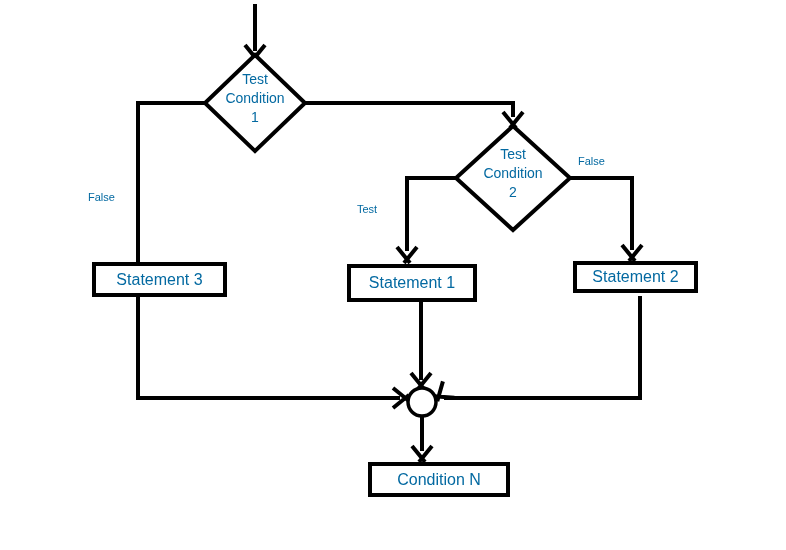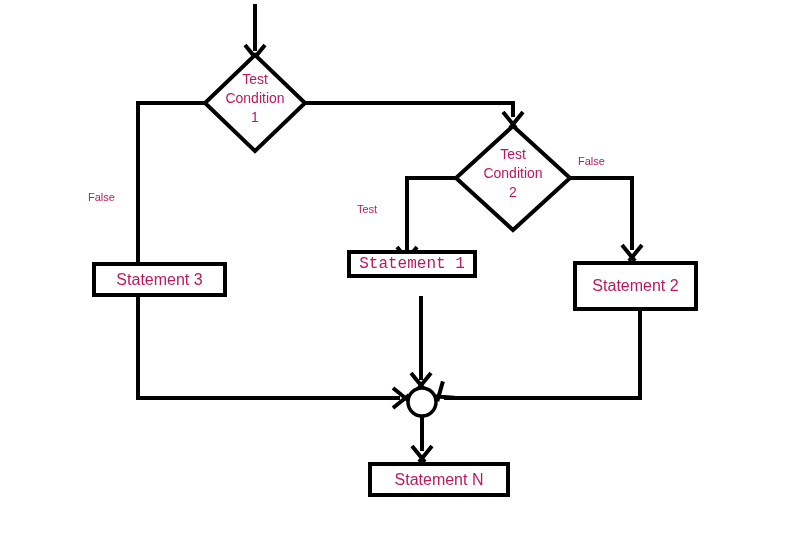--- a/index.html
+++ b/index.html
@@ -3,21 +3,21 @@
 <meta charset="utf-8">
 <style>
   * { margin: 0; padding: 0; box-sizing: border-box; }
   html, body { background: #ffffff; }
   #canvas {
     position: relative;
     width: 786px;
     height: 550px;
     background: #ffffff;
     font-family: "Liberation Sans", sans-serif;
-    color: #be185d;
+    color: #0369a1;
     overflow: hidden;
   }
   #wires {
     position: absolute;
     left: 0; top: 0;
     width: 786px; height: 550px;
   }
   .box {
     position: absolute;
     border: 4px solid #000000;
@@ -97,25 +97,25 @@
   <div class="edge-label" style="left:88px; top:192px;">False</div>
 
   <div class="edge-label" style="left:357px; top:204px;">Test</div>
 
   <div class="edge-label" style="left:578px; top:156px;">False</div>
 
   <div class="box" style="left:92px; top:262px; width:135px; height:35px;">
     <span>Statement 3</span>
   </div>
 
-  <div class="box" style="left:347px; top:250px; width:130px; height:28px;font-family:Liberation Mono, monospace;">
+  <div class="box" style="left:347px; top:264px; width:130px; height:38px;">
     <span>Statement 1</span>
   </div>
 
-  <div class="box" style="left:573px; top:261px; width:125px; height:50px;">
+  <div class="box" style="left:573px; top:261px; width:125px; height:32px;">
     <span>Statement 2</span>
   </div>
 
   <div class="box" style="left:368px; top:462px; width:142px; height:35px;">
-    <span>Statement N</span>
+    <span>Condition N</span>
   </div>
 
 </div>
 
 </body></html>

